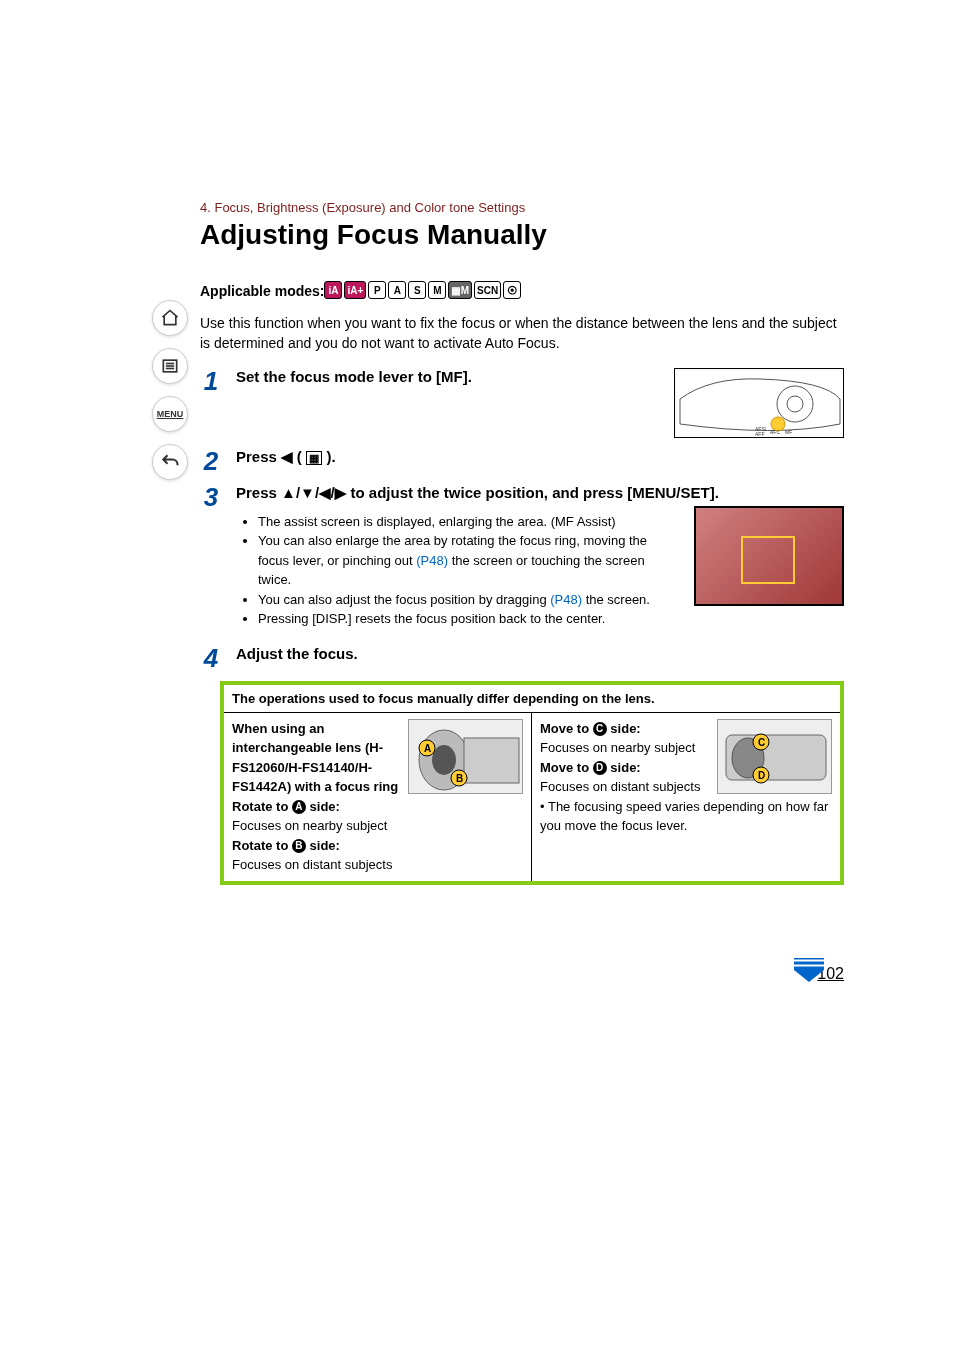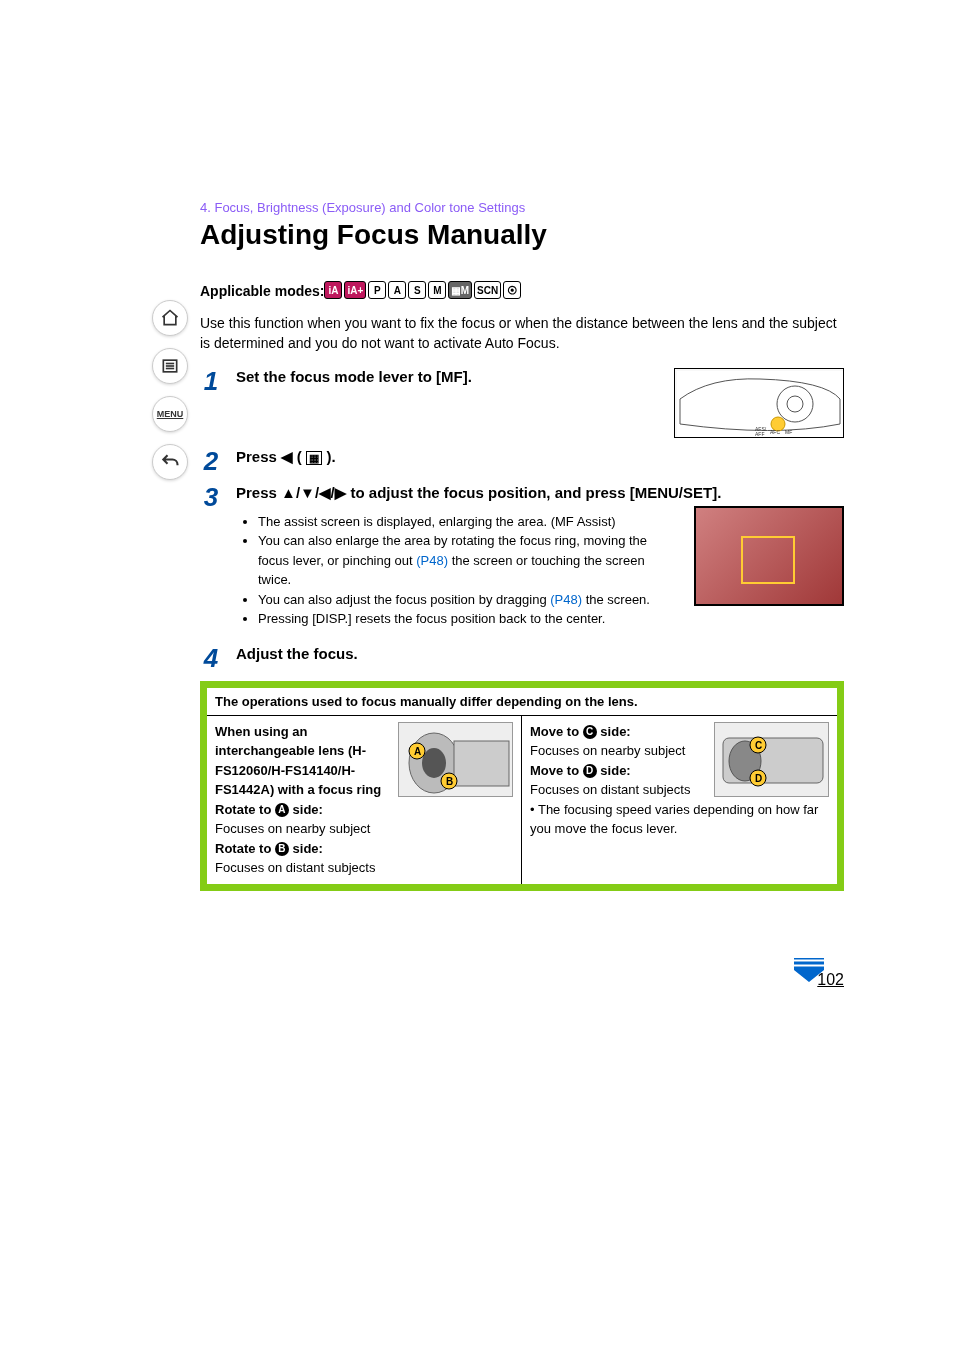--- a/index.html
+++ b/index.html
@@ -38,21 +38,21 @@
     align-items: center;
     justify-content: center;
     color: #333;
     font-size: 18px;
     cursor: pointer;
   }
   .nav-btn.menu { font-size: 9px; font-weight: bold; text-decoration: underline; }
 
   .breadcrumb {
     font-size: 13px;
-    color: #8b5cf6;
+    color: #7f1d1d;
     margin-bottom: 0;
   }
   h1.title {
     font-size: 28px;
     font-weight: bold;
     margin: 4px 0 30px 0;
   }
   .modes-row {
     margin-bottom: 14px;
     display: flex;
@@ -126,23 +126,24 @@
   ul.notes {
     list-style: disc;
     padding-left: 22px;
     margin: 6px 0;
     font-size: 13px;
     line-height: 1.5;
   }
   .link { color: #0066cc; }
 
   .box {
-    border: 7px solid #84cc16;
+    border: 4px solid #84cc16;
     margin-top: 10px;
     font-size: 13px;
+    margin-left: 20px;
   }
   .box-header {
     padding: 6px 8px;
     font-weight: bold;
     border-bottom: 1px solid #000;
   }
   .box-cols { display: flex; }
   .box-col {
     padding: 6px 8px;
     width: 50%;
@@ -260,21 +261,21 @@
     <div class="step-body">
       <div class="step-title">
         <span>Press ◀ ( </span><span style="border:1px solid #000;padding:0 2px;font-size:11px;">▦</span><span> ).</span>
       </div>
     </div>
   </div>
 
   <div class="step">
     <div class="step-no">3</div>
     <div class="step-body">
-      <div class="step-title">Press ▲/▼/◀/▶ to adjust the focus position, and press [MENU/SET].</div>
+      <div class="step-title">Press ▲/▼/◀/▶ to adjust the twice position, and press [MENU/SET].</div>
       <div class="step-row">
         <ul class="notes" style="flex:1">
           <li>The assist screen is displayed, enlarging the area. (MF Assist)</li>
           <li><span>You can also enlarge the area by rotating the focus ring, moving the focus lever, or pinching out </span><span class="link">(P48)</span><span> the screen or touching the screen twice.</span></li>
           <li><span>You can also adjust the focus position by dragging </span><span class="link">(P48)</span><span> the screen.</span></li>
           <li>Pressing [DISP.] resets the focus position back to the center.</li>
         </ul>
         <div class="illus preview"></div>
       </div>
     </div>

